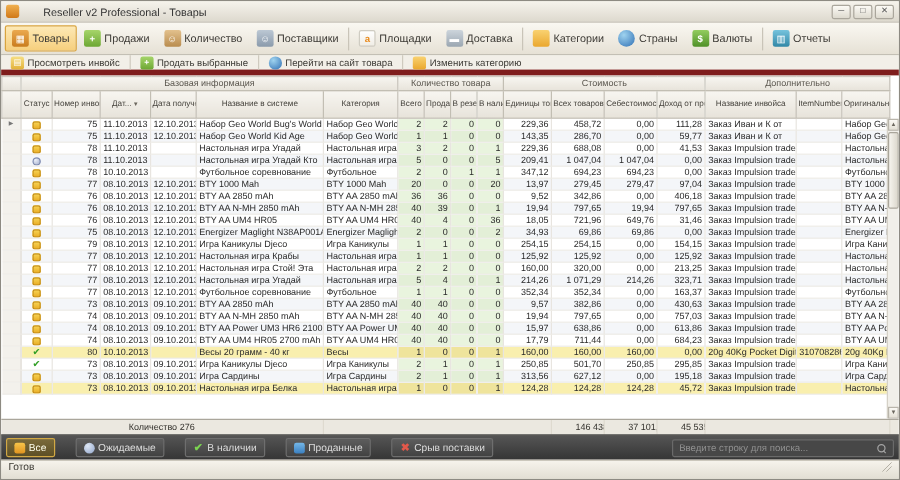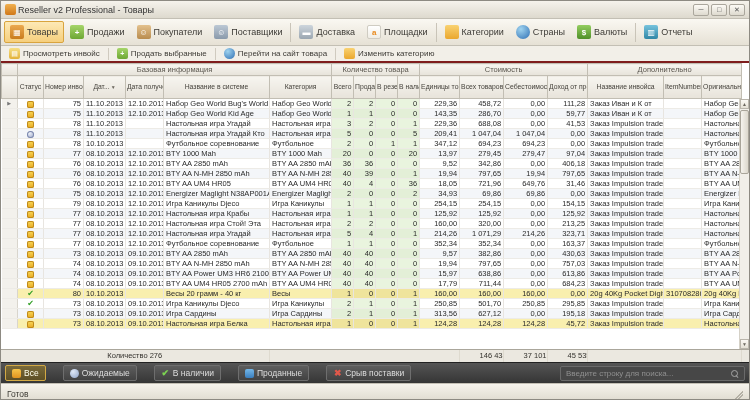--- a/index.html
+++ b/index.html
@@ -1,20 +1,20 @@
 <!DOCTYPE html>
 <html><head>
 <meta charset="utf-8">
 <style>
 *{box-sizing:border-box;margin:0;padding:0}
 html,body{width:750px;height:400px;overflow:hidden}
 body{font-family:"Liberation Sans","DejaVu Sans",sans-serif;background:#e9e6de}
 .app{width:750px;height:400px;display:flex;flex-direction:column;border:1px solid #8d8a82;background:#e9e6de}
 
-.titlebar{height:18px;flex:none;display:flex;align-items:center;gap:2px;padding:0 4px;background:linear-gradient(#f6f3ec,#ddd9ce);border-bottom:1px solid #c3bfb4;font-size:9px;color:#333}
+.titlebar{height:18px;flex:none;display:flex;align-items:center;gap:20px;padding:0 4px;background:linear-gradient(#f6f3ec,#ddd9ce);border-bottom:1px solid #c3bfb4;font-size:9px;color:#333}
 .app-ico{width:11px;height:11px;border-radius:2px;background:linear-gradient(#f0b050,#d07818);flex:none}
 .win-controls{margin-left:auto;display:flex;gap:2px}
 .win-btn{width:16px;height:12px;border:1px solid #aaa69c;border-radius:2px;background:linear-gradient(#fcfaf5,#dedacf);font-size:7px;line-height:10px;text-align:center;color:#555}
 
 .toolbar{height:27px;flex:none;display:flex;align-items:center;padding:0 3px;background:linear-gradient(#faf8f2,#e6e1d5);border-bottom:1px solid #c3bfb4}
 .tb-btn{display:inline-flex;align-items:center;gap:3px;height:22px;padding:0 5px;border:1px solid transparent;border-radius:2px;font-size:9px;color:#3c3a35;white-space:nowrap}
 .tb-btn.sel{background:linear-gradient(#fde9b6,#f6cf7d);border-color:#d9a43e}
 .tb-sep{width:1px;height:19px;background:#c9c4b8;margin:0 2px;flex:none}
 .spacer{flex:1}
 .ico{width:14px;height:14px;border-radius:2px;display:inline-flex;align-items:center;justify-content:center;color:#fff;font-size:8px;font-weight:bold;flex:none}
@@ -28,21 +28,21 @@
 .marketplaces-icon{background:linear-gradient(#ffffff,#f0ede5);color:#e88a1d;border:1px solid #cfccc2}.marketplaces-icon::after{content:"a"}
 .categories-icon{background:linear-gradient(#f9d271,#eaa72e)}
 .countries-icon{background:radial-gradient(circle at 35% 30%,#9fd3ef,#2f6fb4);border-radius:50%}
 .currencies-icon{background:linear-gradient(#93cd5f,#4f9028)}.currencies-icon::after{content:"$"}
 .reports-icon{background:linear-gradient(#76c3dd,#3187a6)}.reports-icon::after{content:"▥"}
 .view-invoice-icon{background:linear-gradient(#f6df85,#e2b138)}.view-invoice-icon::after{content:"▤"}
 .sell-icon{background:linear-gradient(#a6d56a,#6da733)}.sell-icon::after{content:"+"}
 .goto-site-icon{background:radial-gradient(circle at 35% 30%,#9fd3ef,#2f6fb4);border-radius:50%}
 .change-category-icon{background:linear-gradient(#f9d271,#eaa72e)}
 
-.actionbar{height:17px;flex:none;display:flex;align-items:center;gap:2px;padding:0 4px;background:#f2efe8;border-bottom:2px solid #7f1d1d}
+.actionbar{height:17px;flex:none;display:flex;align-items:center;gap:2px;padding:0 4px;background:#f2efe8;border-bottom:5px solid #7f1d1d}
 .ab-btn{display:inline-flex;align-items:center;gap:3px;height:15px;padding:0 4px;font-size:8px;color:#3c3a35;border-radius:2px;white-space:nowrap}
 .ab-sep{width:1px;height:12px;background:#cfcabf;margin:0 2px;flex:none}
 
 .grouppanel{height:15px;flex:none;display:flex;align-items:center;padding:0 6px;background:#e8e5da;border-bottom:1px solid #c6c2b7;font-size:8px;color:#8f8b80}
 
 .grid-wrap{flex:1;display:flex;flex-direction:column;background:#fff;overflow:hidden}
 .grid-scroll{flex:1;position:relative;overflow:hidden}
 table.grid,table.tot{border-collapse:collapse;table-layout:fixed;width:740px}
 .grid td{overflow:hidden;white-space:nowrap}
 .gcell{height:11px;background:linear-gradient(#f7f5f0,#e7e3da);border:1px solid #c2beb3;font-size:7.5px;color:#5a564e;text-align:center;line-height:11px}
@@ -80,21 +80,21 @@
 .fi-instock::after{content:"✔";color:#7cd551;font-size:9px;font-weight:bold}
 .fi-sold{background:linear-gradient(#74b7e8,#3a7fc0);border-radius:2px}
 .fi-failed::after{content:"✖";color:#e2584a;font-size:9px;font-weight:bold}
 .searchbox{margin-left:auto;width:185px;height:15px;display:flex;align-items:center;gap:3px;padding:0 5px;background:#474747;border:1px solid #6a6a6a;border-radius:2px}
 .searchbox input{flex:1;min-width:0;background:transparent;border:0;outline:0;color:#ccc;font-size:8px;font-family:inherit}
 .searchbox input::placeholder{color:#909090}
 .search-icon{position:relative;width:9px;height:9px;flex:none}
 .search-icon::before{content:"";position:absolute;left:1px;top:1px;width:5px;height:5px;border:1px solid #a5a5a5;border-radius:50%}
 .search-icon::after{content:"";position:absolute;left:6px;top:6px;width:3px;height:1px;background:#a5a5a5;transform:rotate(45deg);transform-origin:0 50%}
 
-.statusbar{height:16px;flex:none;display:flex;align-items:flex-end;padding:0 6px;background:linear-gradient(#f6f3ec,#e2ded3);border-top:1px solid #c3bfb4;font-size:8.5px;color:#3a3832}
+.statusbar{height:16px;flex:none;display:flex;align-items:flex-start;padding:0 6px;background:linear-gradient(#f6f3ec,#e2ded3);border-top:1px solid #c3bfb4;font-size:8.5px;color:#3a3832}
 .grip{margin-left:auto;width:9px;height:9px;background:linear-gradient(135deg,transparent 55%,#b4b0a5 55%,#b4b0a5 62%,transparent 62%,transparent 72%,#b4b0a5 72%,#b4b0a5 79%,transparent 79%)}
 </style>
 </head>
 <body>
 
 <div class="app">
 
   <div class="titlebar">
     <span class="app-ico"></span>
     <span>Reseller v2 Professional - Товары</span>
@@ -110,34 +110,34 @@
         <div class="tb-btn sel">
           <span class="ico products-icon"></span>
           <span>Товары</span>
         </div>
         <div class="tb-btn">
           <span class="ico sales-icon"></span>
           <span>Продажи</span>
         </div>
         <div class="tb-btn">
           <span class="ico buyers-icon"></span>
-          <span>Покупатели</span>
+          <span>Количество</span>
         </div>
         <div class="tb-btn">
           <span class="ico suppliers-icon"></span>
           <span>Поставщики</span>
         </div>
         <span class="tb-sep"></span>
         <div class="tb-btn">
+          <span class="ico marketplaces-icon"></span>
+          <span>Площадки</span>
+        </div>
+        <div class="tb-btn">
           <span class="ico delivery-icon"></span>
           <span>Доставка</span>
-        </div>
-        <div class="tb-btn">
-          <span class="ico marketplaces-icon"></span>
-          <span>Площадки</span>
         </div>
         <span class="tb-sep"></span>
         <div class="tb-btn">
           <span class="ico categories-icon"></span>
           <span>Категории</span>
         </div>
         <div class="tb-btn">
           <span class="ico countries-icon"></span>
           <span>Страны</span>
         </div>

